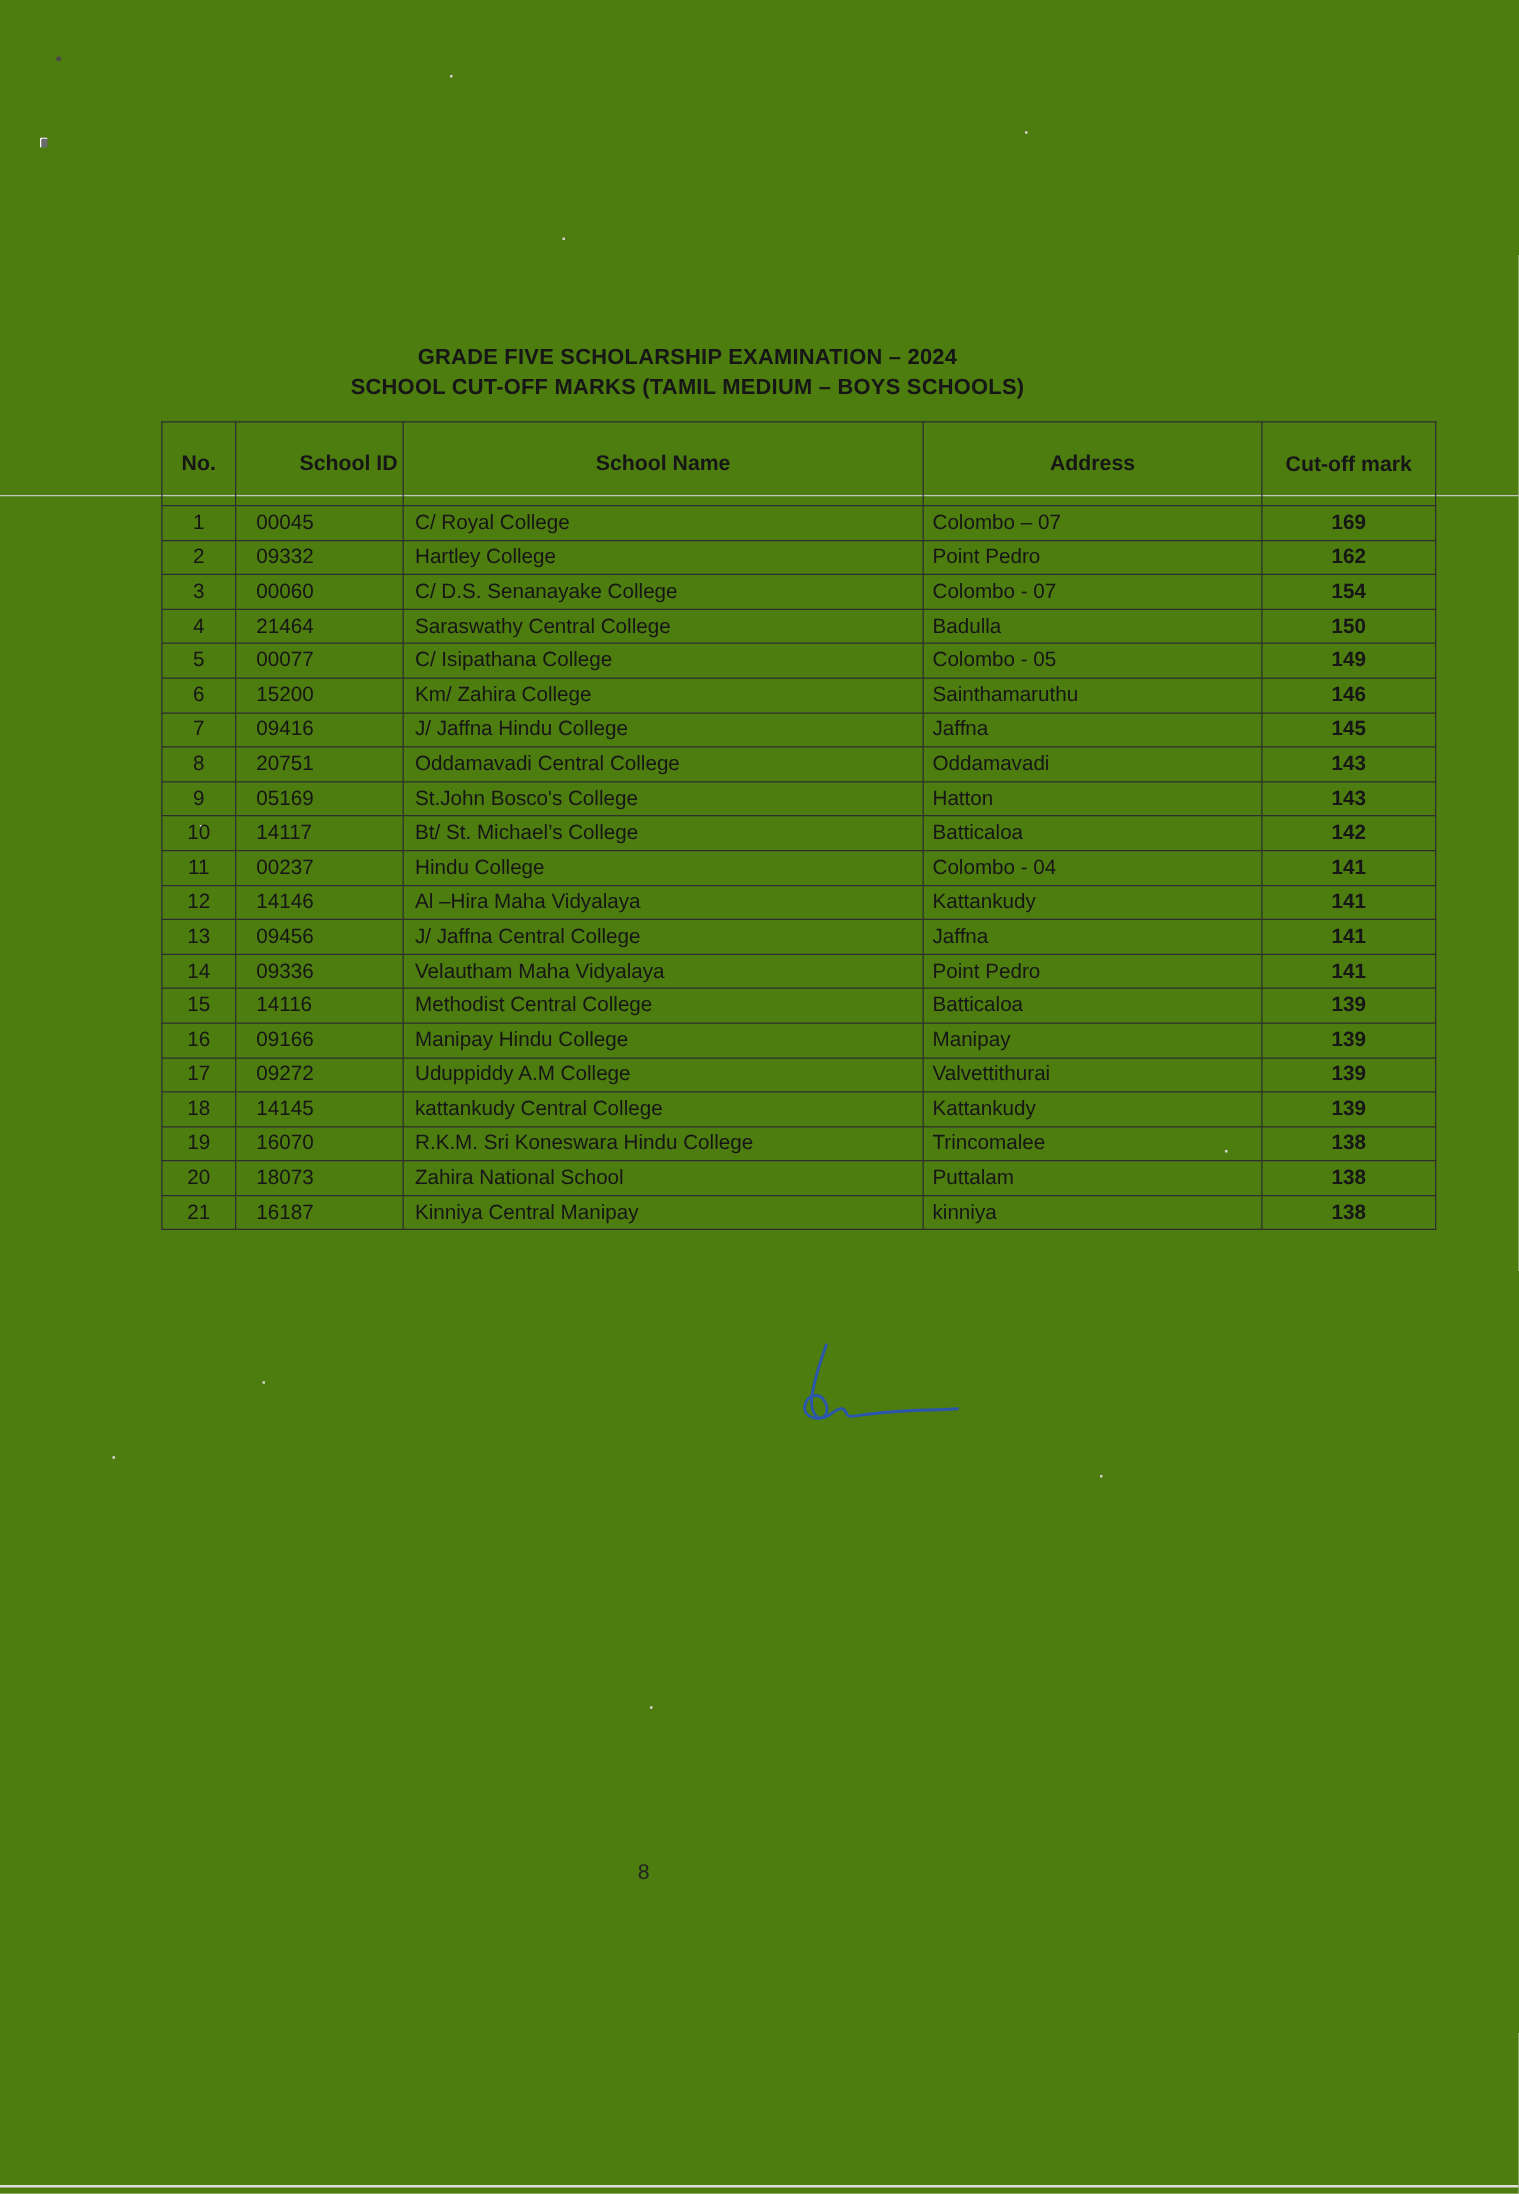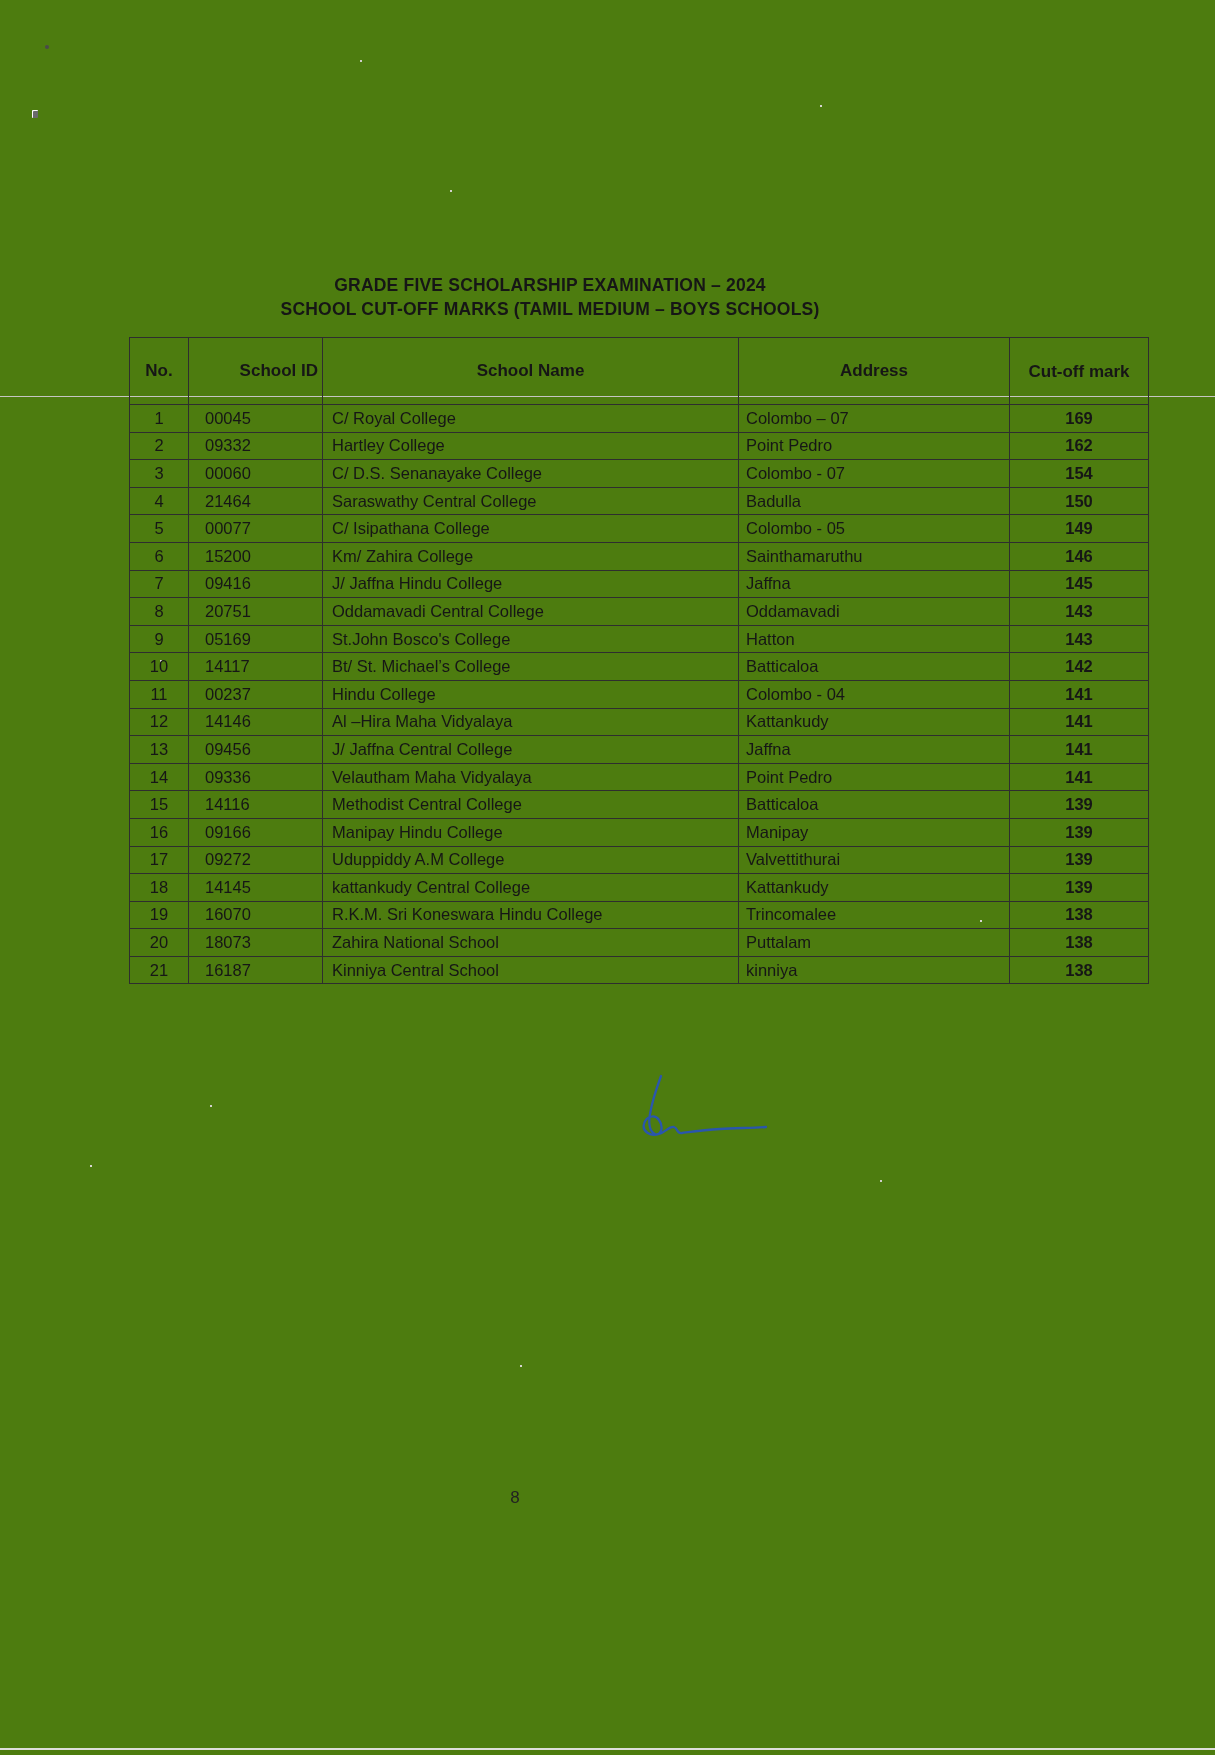--- a/index.html
+++ b/index.html
@@ -242,21 +242,21 @@
       <td class="c-no">20</td>
       <td class="c-id">18073</td>
       <td class="c-name">Zahira National School</td>
       <td class="c-addr">Puttalam</td>
       <td class="c-mark">138</td>
     </tr>
 
     <tr>
       <td class="c-no">21</td>
       <td class="c-id">16187</td>
-      <td class="c-name">Kinniya Central School</td>
+      <td class="c-name">Kinniya Central Manipay</td>
       <td class="c-addr">kinniya</td>
       <td class="c-mark">138</td>
     </tr>
   </tbody>
   </table>
 
   <div class="signature">
     <svg width="145" height="78" viewBox="0 0 145 78">
       <path class="sig-path" d="M33,4 C29,15 24,30 22,42 C20,52 22,60 27,62 C33,64 36,55 31,48 C27,42 18,44 16,52 C14,59 22,65 31,62 C38,60 41,54 46,55 C50,56 48,62 54,61 C62,60 76,58 92,57 C108,56 124,56 138,55" fill="none" stroke-width="2.3" stroke-linecap="round" stroke="#2a56ad"></path>
     </svg>

